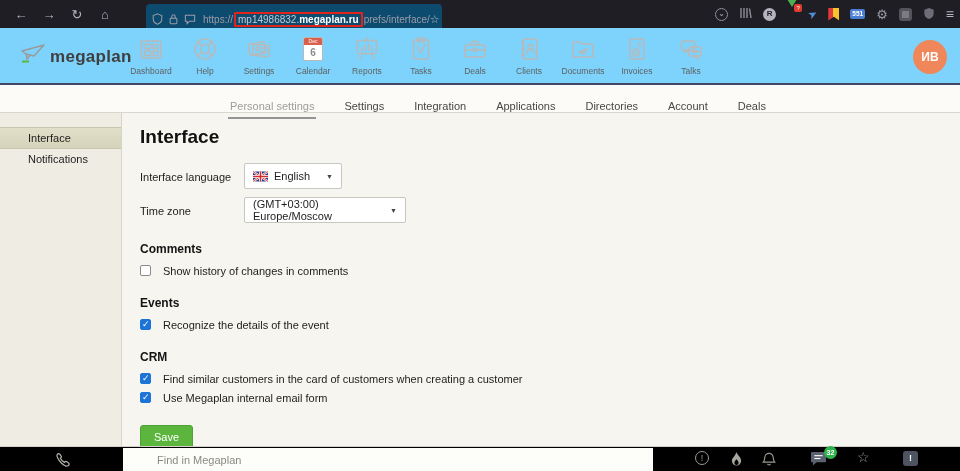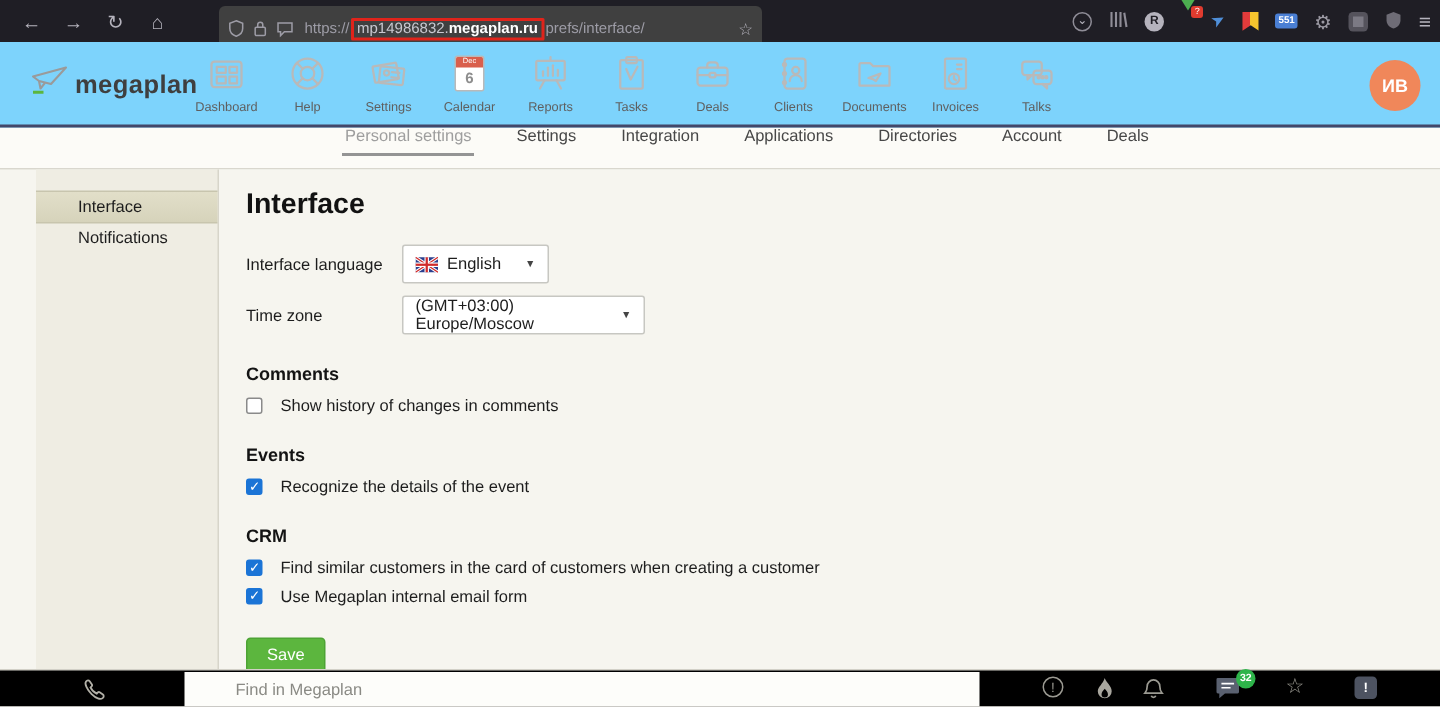--- a/index.html
+++ b/index.html
@@ -3,21 +3,21 @@
 <meta charset="utf-8">
 <style>
   * { box-sizing: border-box; margin: 0; padding: 0; }
   html,body { width: 960px; height: 471px; }
   body { font-family: "Liberation Sans", sans-serif; overflow: hidden; position: relative; background:#f6f5ef; }
 
   
   .browser-bar { height:28px; background:#1f1e25; position:relative; display:flex; align-items:center; color:#b5b3bd; }
   .b-nav { display:flex; align-items:center; gap:10px; padding-left:12px; }
   .b-nav span { font-size:13px; width:18px; text-align:center; cursor:pointer; }
-  .url-field { position:absolute; left:146px; top:4px; width:362px; height:20px; background:#404040; border-radius:4px;
+  .url-field { position:absolute; left:146px; top:4px; width:296px; height:20px; background:#0c4a6e; border-radius:4px;
                display:flex; align-items:center; font-size:10px; color:#9d9ca6; padding:15px 6px; }
   .url-field svg { margin-right:5px; flex:none; }
   .url-scheme { margin-left:2px; }
   .url-hl { border:2px solid #e0241b; border-radius:1px; padding:0 2px; margin:0 1px; display:flex; align-items:center; color:#c9c8d0; }
   .url-hl b { color:#fff; }
   .url-star { margin-left:auto; font-size:11px; color:#b5b3bd; }
   .ext-row { position:absolute; right:6px; top:0; height:28px; display:flex; align-items:center; gap:11px; }
   .ext { font-size:12px; line-height:1; position:relative; cursor:pointer; }
   .circle-ic { width:13px; height:13px; border:1.2px solid #8f8d97; border-radius:50%; display:flex; align-items:center; justify-content:center; font-size:8px; color:#b5b3bd; }
   .r-ic { width:13px; height:13px; background:#b5b3bd; border-radius:50%; color:#1f1e25; font-size:8px; font-weight:bold; display:flex; align-items:center; justify-content:center; }
@@ -41,27 +41,27 @@
   .nav-ic { height:33px; display:flex; align-items:center; justify-content:center; }
   .nav-ic svg { stroke:#b9b9b9; fill:none; stroke-width:1.5; stroke-linecap:round; stroke-linejoin:round; }
   .nav-label { font-size:8.5px; color:#5f5f5f; margin-top:1px; white-space:nowrap; }
   .cal { width:20px; height:24px; border:1.5px solid #b9b9b9; border-radius:2px; display:flex; flex-direction:column; background:#fff; overflow:hidden; }
   .cal-top { background:#d95f4c; color:#fff; font-size:5px; line-height:7px; text-align:center; }
   .cal-day { flex:1; font-size:10px; color:#8d8d8d; display:flex; align-items:center; justify-content:center; font-weight:bold; }
   .avatar { position:absolute; right:13px; top:12px; width:34px; height:34px; border-radius:50%; background:#f0875a;
             color:#fff; font-size:12px; font-weight:bold; display:flex; align-items:center; justify-content:center; cursor:pointer; }
 
   
-  .tab-bar { height:28px; background:#fcfbf7; border-bottom:1px solid #d9d7ce; display:flex; align-items:flex-start; padding-left:230px; gap:30px; }
+  .tab-bar { height:28px; background:#fcfbf7; border-bottom:1px solid #d9d7ce; display:flex; align-items:flex-end; padding-left:230px; gap:30px; }
   .tab { font-size:11px; color:#474747; cursor:pointer; position:relative; white-space:nowrap; }
   .tab.active { color:#9e9e9e; }
   .tab.active::after { content:""; position:absolute; left:-2px; right:-2px; bottom:-7px; height:2px; background:#949494; }
 
   
-  .body-row { display:flex; height:333px;padding-left:24px; }
+  .body-row { display:flex; height:333px; }
   .sidebar { width:122px; background:#efede3; border-right:1px solid #d7d5ca; padding-top:14px; }
   .side-item { font-size:11px; color:#1d1d1d; padding:4px 6px 4px 28px; cursor:pointer; }
   .side-item.active { background:linear-gradient(#e2dfc9,#d6d3bb); border-top:1px solid #c8c5ae; border-bottom:1px solid #c8c5ae; }
   .content { flex:1; padding:13px 20px 0 18px; background:#f6f5ef; }
   .page-title { font-size:19px; font-weight:bold; color:#121212; margin-bottom:15px; }
   .field-row { display:flex; margin-bottom:8px; }
   .field-label { width:104px; font-size:11px; color:#1d1d1d; padding-top:8px; flex:none; }
   .select { height:26px; background:#fff; border:1px solid #c7c7c2; border-radius:2px; display:flex; align-items:center;
             padding:0 8px; font-size:11px; color:#1d1d1d; gap:6px; cursor:pointer; }
   .select .caret { margin-left:auto; font-size:7px; color:#444; padding-left:10px; }

